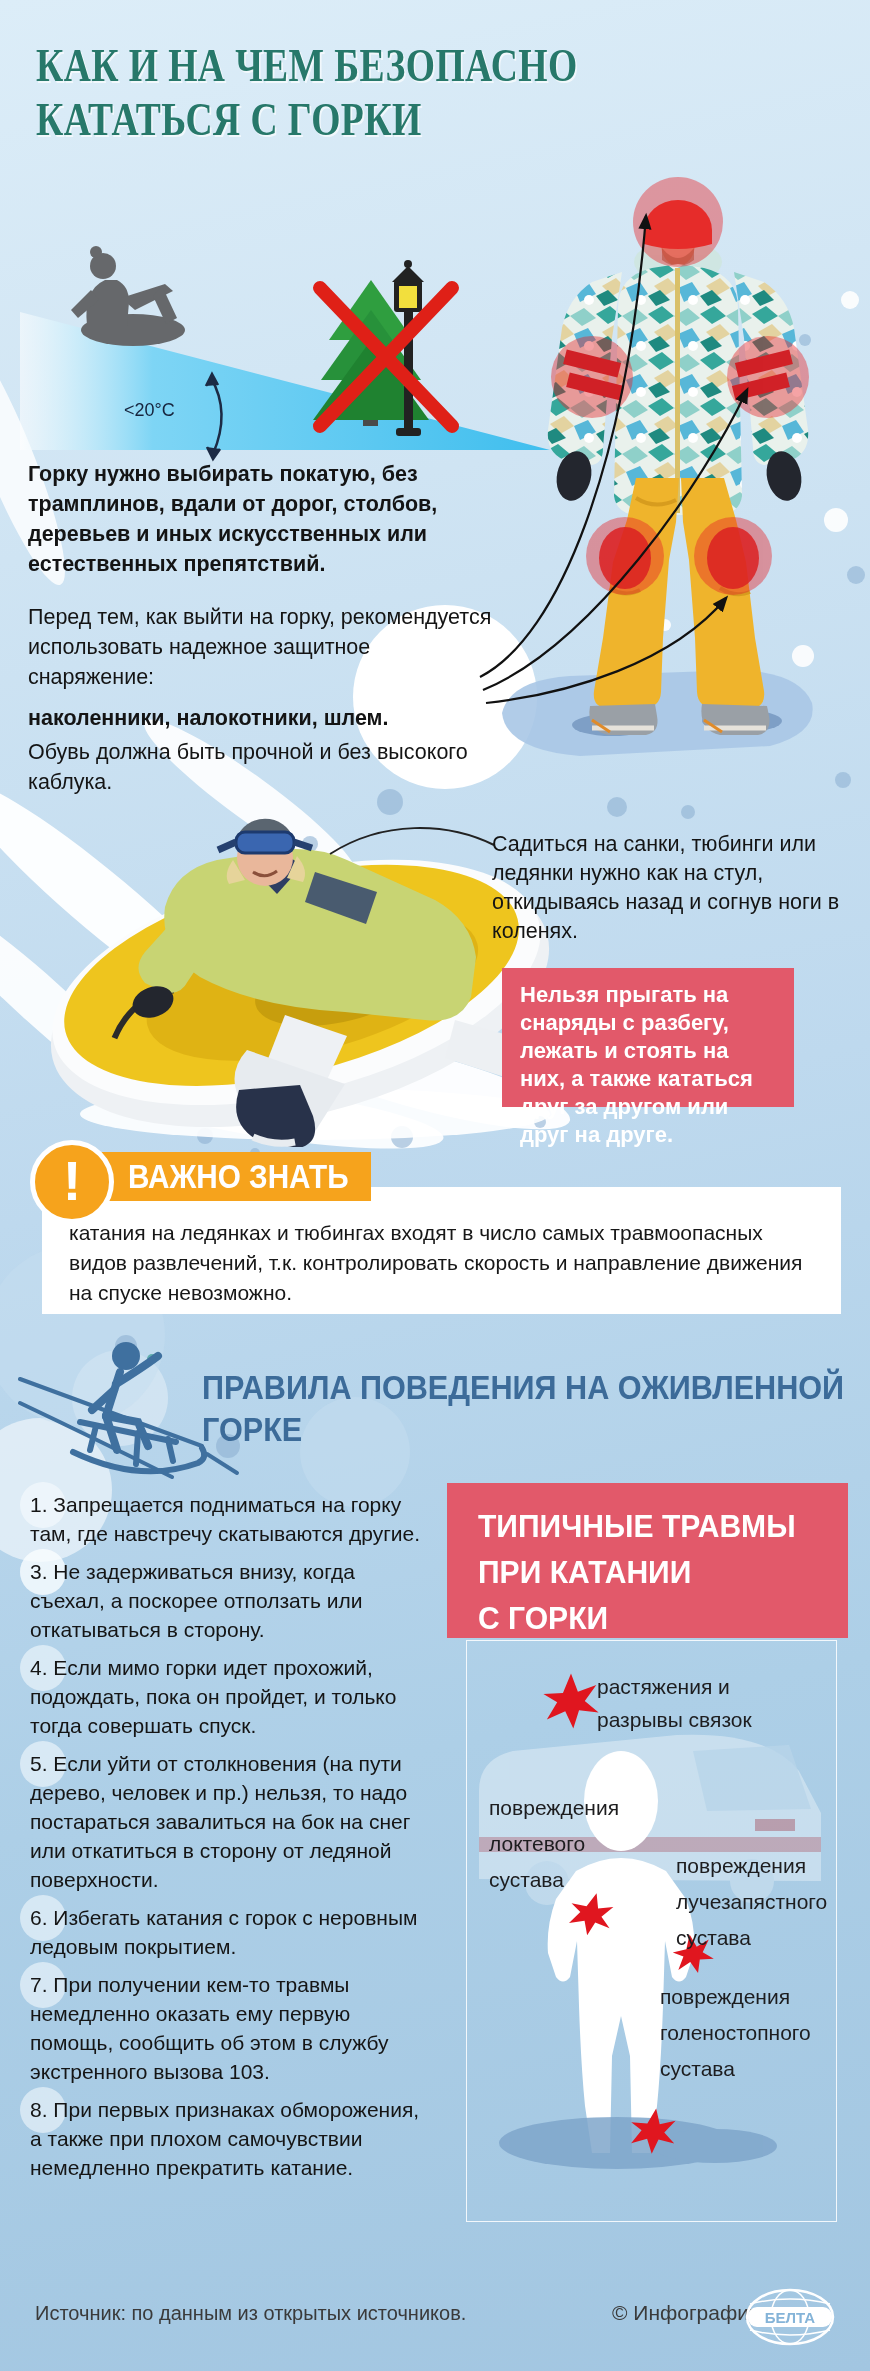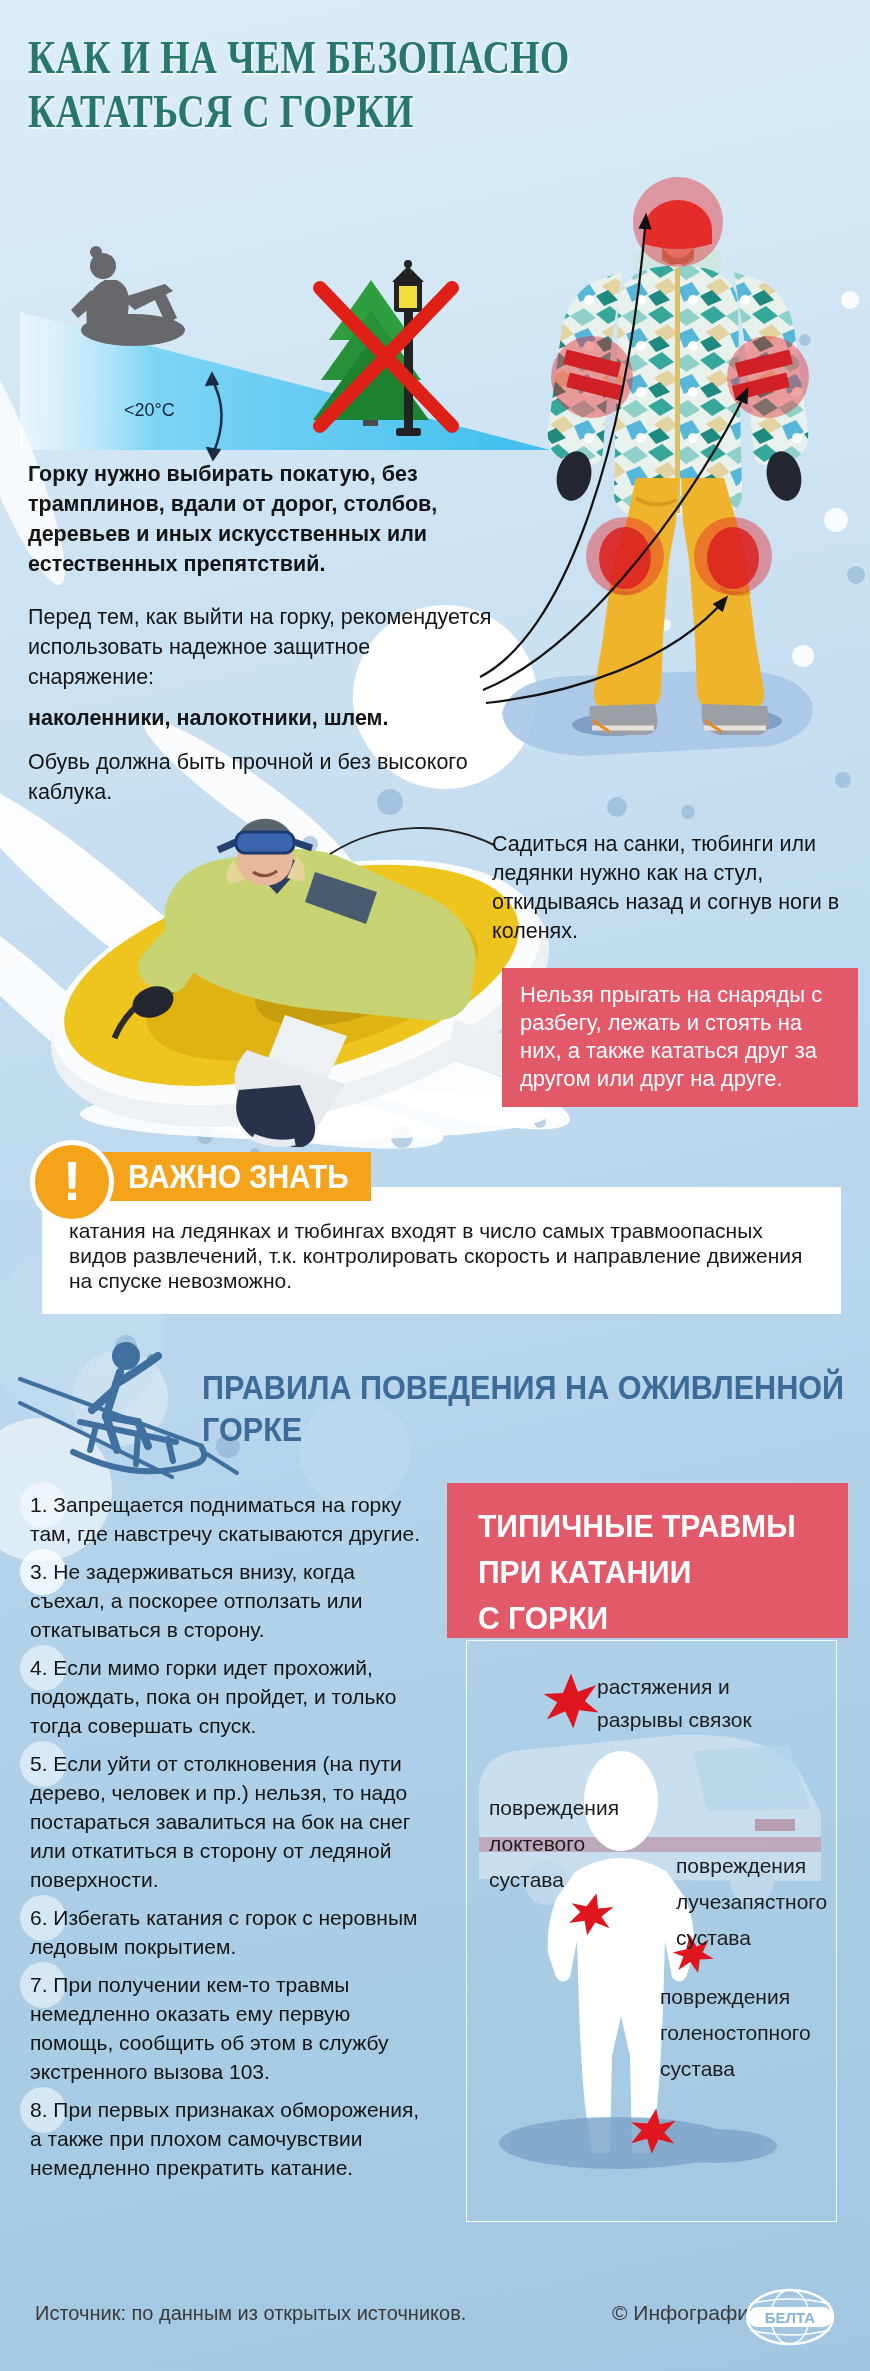--- a/index.html
+++ b/index.html
@@ -10,29 +10,29 @@
   
   #title{left:28px;top:30px;width:620px;color:#27786a;font-family:"Liberation Serif",serif;
          font-weight:700;font-size:47px;line-height:54px;letter-spacing:.5px;
          text-shadow:2px 2px 0 rgba(255,255,255,.65);}
   #title .tline{display:block;transform:scaleX(.8);transform-origin:left;white-space:nowrap;}
   
   .para{font-size:21.5px;line-height:30px;color:#141414;}
   #slope-caption{left:28px;top:459px;width:492px;font-weight:bold;}
   #gear-block{left:28px;top:602px;width:470px;}
   #gear-bold{font-weight:700;margin-top:11px;}
-  #gear-foot{margin-top:14px;}
+  #gear-foot{margin-top:4px;}
   #angle-label{left:124px;top:400px;font-size:18px;color:#16243d;}
   #sit-text{left:492px;top:830px;width:372px;}
   
-  #warn-box{left:502px;top:968px;width:356px;height:139px;background:#e2596a;box-sizing:border-box;
-            padding:13px 18px;color:#fff;font-weight:400;font-size:22px;line-height:28px;}
+  #warn-box{left:502px;top:968px;width:292px;height:139px;background:#e2596a;box-sizing:border-box;
+            padding:13px 18px;color:#fff;font-weight:700;font-size:22px;line-height:28px;}
   
   #imp-white{left:42px;top:1187px;width:799px;height:127px;background:#fff;box-sizing:border-box;
-             padding:31px 30px 16px 27px;font-size:21px;line-height:25px;color:#171717;}
+             padding:31px 30px 16px 27px;font-size:21px;line-height:30px;color:#171717;}
   #imp-bar{left:60px;top:1152px;width:311px;height:49px;background:#f6a31c;color:#fff;
            font-weight:700;font-size:33px;line-height:49px;padding-left:68px;box-sizing:border-box;}
   #imp-bar .sq{display:inline-block;transform:scaleX(.9);transform-origin:left;white-space:nowrap;}
   #imp-badge{left:30px;top:1140px;width:84px;height:84px;border-radius:50%;background:#f6a31c;
              border:5px solid #fff;box-sizing:border-box;text-align:center;
              color:#fff;font-weight:700;font-size:56px;line-height:72px;}
   
   #rules-head{left:202px;top:1366px;width:660px;color:#3c6b99;font-weight:700;font-size:34px;line-height:42px;}
   #rules-head .rline{display:block;transform:scaleX(.9);transform-origin:left;white-space:nowrap;}
   #rules-list{left:30px;top:1490px;width:400px;}
@@ -103,21 +103,21 @@
       <circle cx="480" cy="985" r="8"></circle>
         <circle cx="120" cy="1005" r="11"></circle>
       <circle cx="803" cy="656" r="11"></circle>
         <circle cx="836" cy="520" r="12"></circle>
       <circle cx="665" cy="625" r="6"></circle>
         <circle cx="850" cy="300" r="9"></circle>
     </g>
     <circle cx="152" cy="1359" r="5" fill="#49a39d" opacity=".8"></circle>
   </svg>
 
-  <h1 id="title" class="abs" style="margin:0">
+  <h1 id="title" class="abs" style="margin:8px">
     <span class="tline">КАК И НА ЧЕМ БЕЗОПАСНО</span>
     <span class="tline">КАТАТЬСЯ С ГОРКИ</span>
   </h1>
 
   <svg class="abs" style="left:15px;top:228px" width="545" height="240" viewBox="0 0 545 240">
     <defs>
       <linearGradient id="wedge" x1="0" y1="0" x2="1" y2="0">
         <stop offset="0" stop-color="#ffffff" stop-opacity=".55"></stop>
         <stop offset=".25" stop-color="#7ed5f5"></stop>
         <stop offset="1" stop-color="#3fbeee"></stop>

